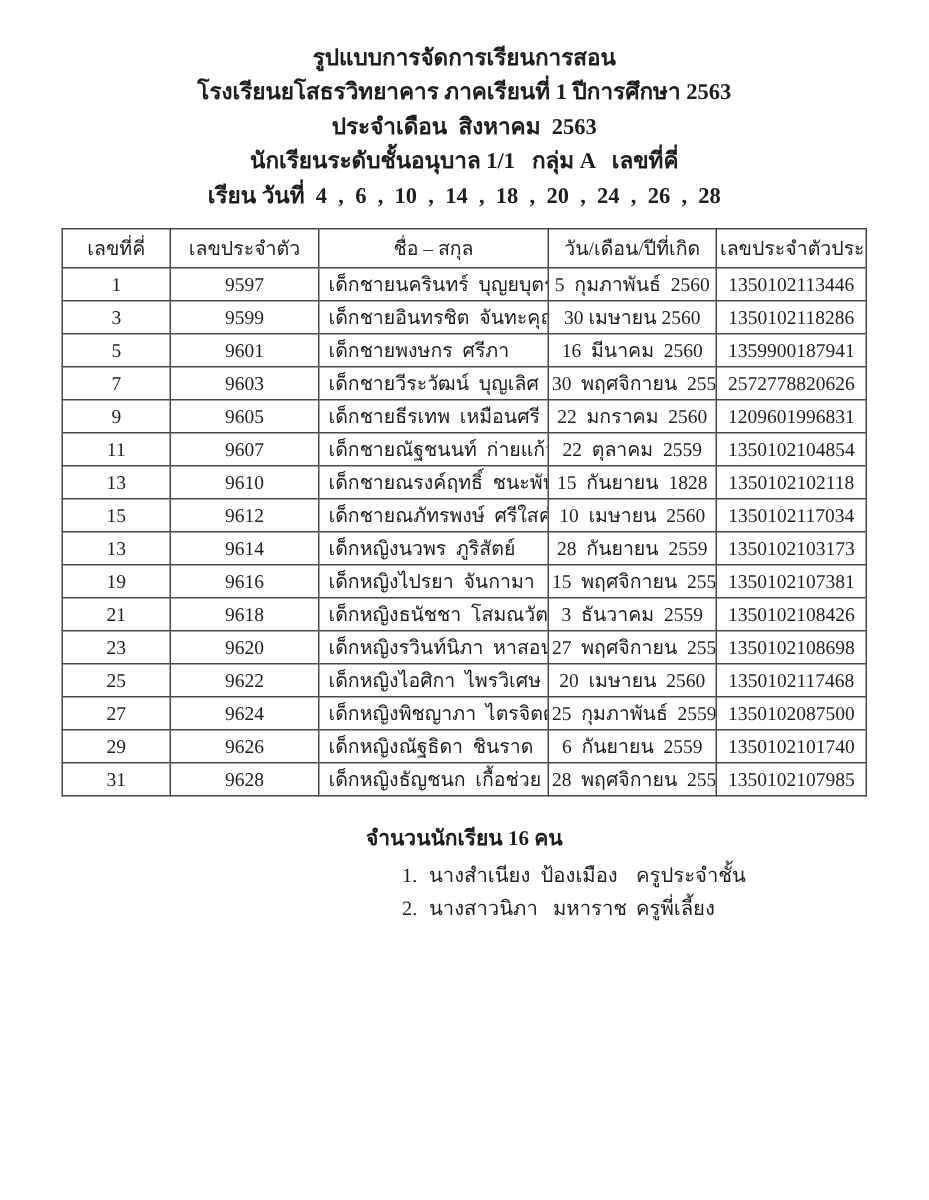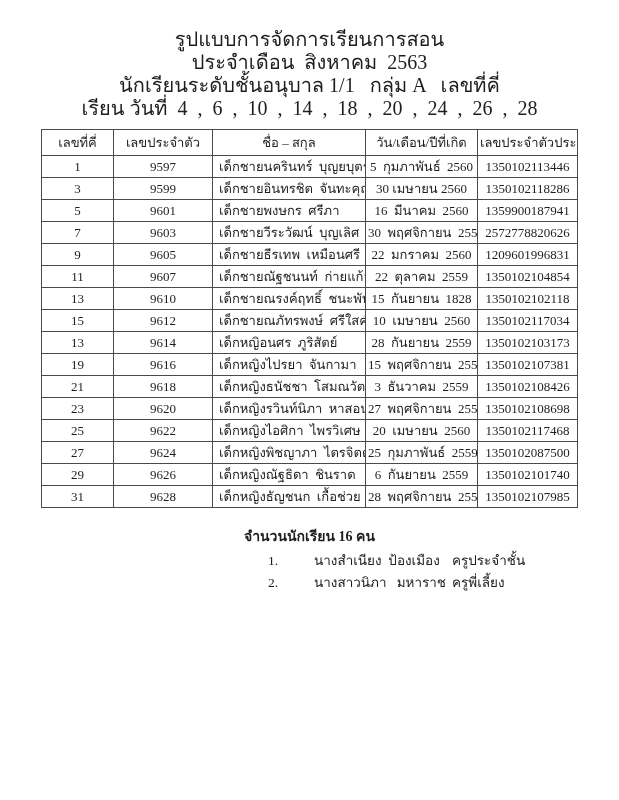--- a/index.html
+++ b/index.html
@@ -11,22 +11,22 @@
   html,body{background:var(--bg);}
   body{
     font-family:"Liberation Serif","DejaVu Serif",serif;
     color:var(--text);
     width:619px;height:800px;
     position:relative;overflow:hidden;
   }
   .page{width:619px;height:800px;padding-top:28px;}
   .doc-header{text-align:center;}
   .doc-header .line{
-    font-size:20px;
-    font-weight:normal;
+    font-size:15px;
+    font-weight:bold;
     line-height:23px;
     white-space:pre;
   }
   table.roster{
     border-collapse:collapse;
     margin:9px auto 0 auto;
     width:536px;
     table-layout:fixed;
   }
   table.roster th,
@@ -66,30 +66,31 @@
   }
   .staff-list{
     margin:2px 0 0 268px;
     font-size:13.5px;
   }
   .staff-line{
     line-height:22px;
     display:flex;
   }
   .staff-line .staff-no{width:18px;display:inline-block;}
-  .staff-line .staff-name{width:138px;display:inline-block;white-space:pre;margin-left:28px;}
+  .staff-line .staff-name{width:138px;display:inline-block;white-space:pre;}
   .staff-line .staff-role{display:inline-block;white-space:pre;text-align:center;}
 </style>
 </head>
 <body>
 
 <div class="page">
 
   <div class="doc-header">
     <div class="line">รูปแบบการจัดการเรียนการสอน</div>
+    <div class="line">โรงเรียนยโสธรวิทยาคาร ภาคเรียนที่ 1 ปีการศึกษา 2563</div>
     <div class="line">ประจำเดือน  สิงหาคม  2563</div>
     <div class="line">นักเรียนระดับชั้นอนุบาล 1/1   กลุ่ม A   เลขที่คี่</div>
     <div class="line">เรียน วันที่  4  ,  6  ,  10  ,  14  ,  18  ,  20  ,  24  ,  26  ,  28</div>
   </div>
 
   <table class="roster">
     <colgroup>
       <col class="c-no">
         <col class="c-sid">
         <col class="c-name">
@@ -158,21 +159,21 @@
         <tr>
           <td>15</td>
           <td>9612</td>
           <td class="name-cell">เด็กชายณภัทรพงษ์  ศรีใสคำ</td>
           <td>10  เมษายน  2560</td>
           <td>1350102117034</td>
         </tr>
         <tr>
           <td>13</td>
           <td>9614</td>
-          <td class="name-cell">เด็กหญิอนศร  ภูริสัตย์</td>
+          <td class="name-cell">เด็กหญิงนวพร  ภูริสัตย์</td>
           <td>28  กันยายน  2559</td>
           <td>1350102103173</td>
         </tr>
         <tr>
           <td>19</td>
           <td>9616</td>
           <td class="name-cell">เด็กหญิงไปรยา  จันกามา</td>
           <td>15  พฤศจิกายน  2559</td>
           <td>1350102107381</td>
         </tr>

